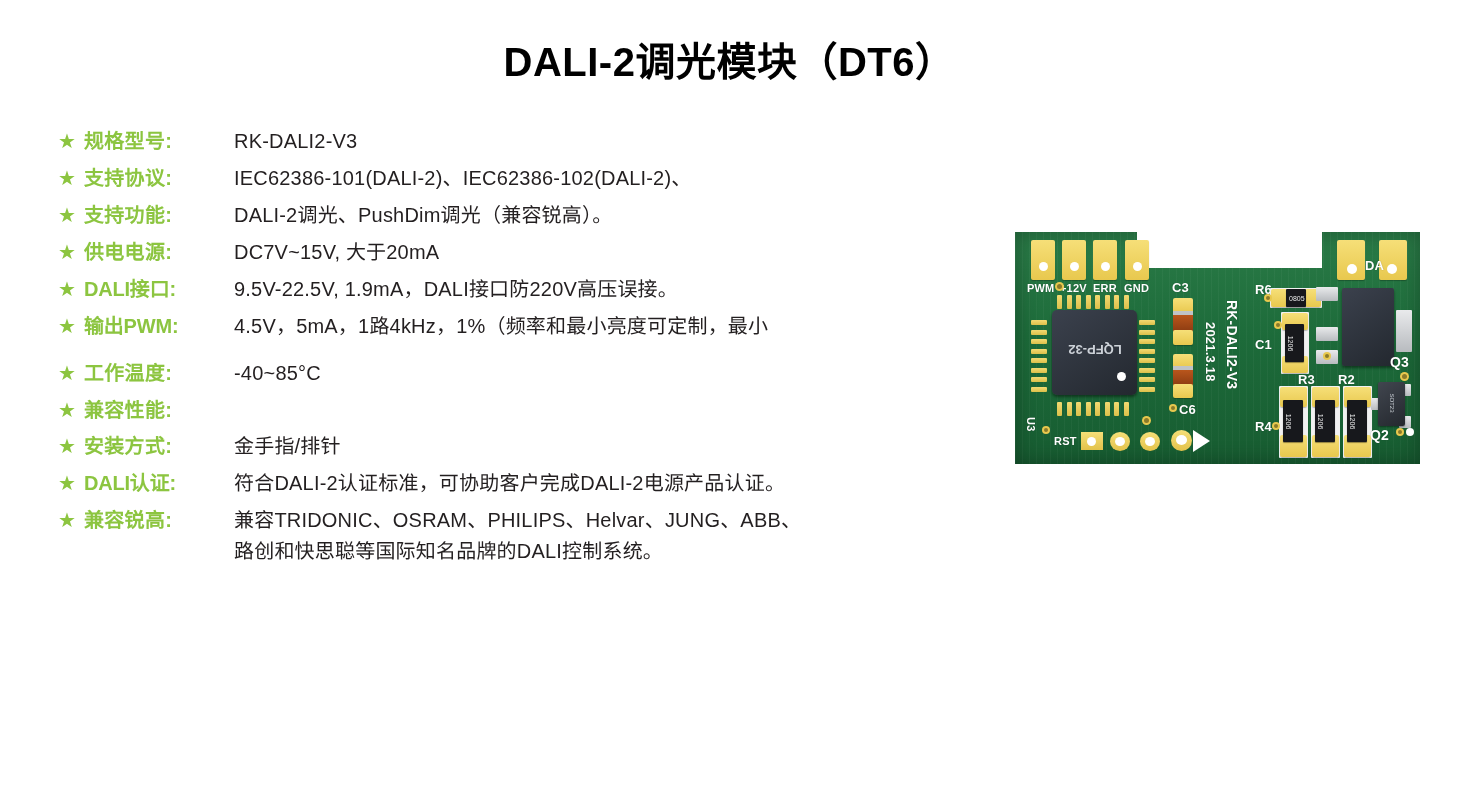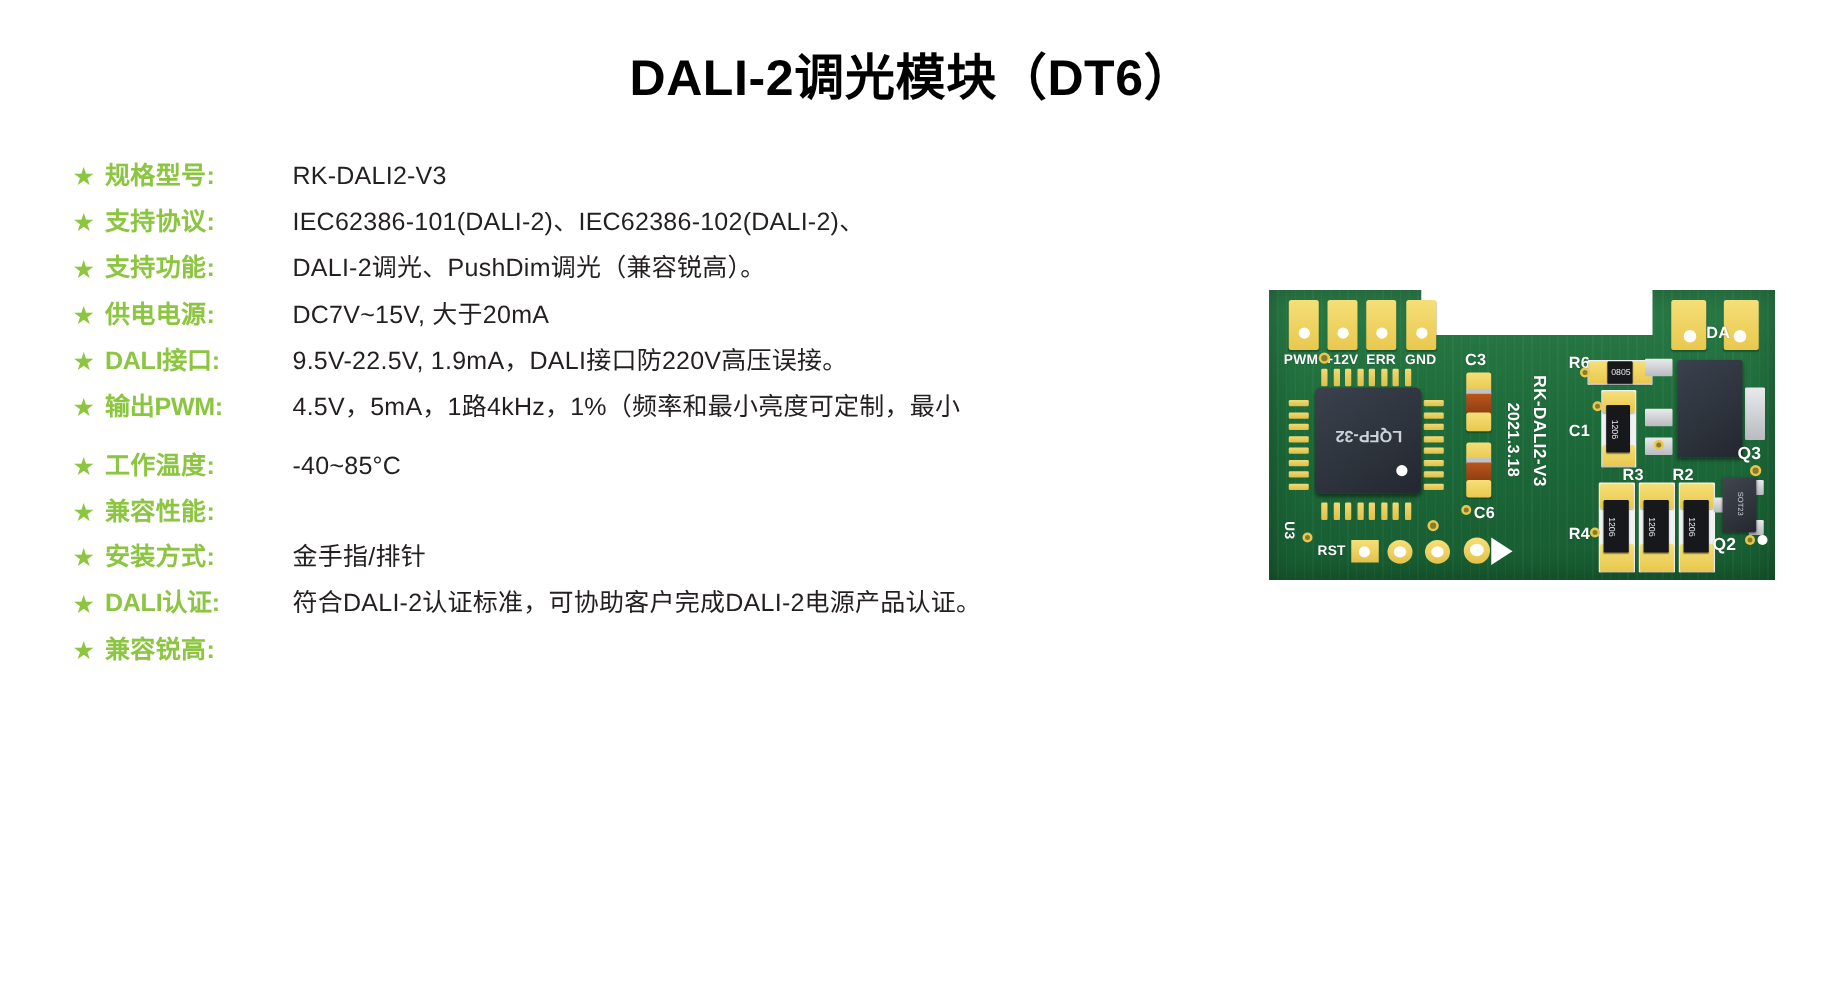--- a/index.html
+++ b/index.html
@@ -206,20 +206,24 @@
       <div class="star">★</div>
       <div class="label wide">DALI认证:</div>
       <div class="value">
         <span class="ln">符合DALI-2认证标准，可协助客户完成DALI-2电源产品认证。</span>
       </div>
     </div>
 
     <div class="row">
       <div class="star">★</div>
       <div class="label">兼容锐高:</div>
+      <div class="value">
+        <span class="ln">兼容TRIDONIC、OSRAM、PHILIPS、Helvar、JUNG、ABB、</span>
+        <span class="ln">路创和快思聪等国际知名品牌的DALI控制系统。</span>
+      </div>
     </div>
 
   </div>
 
   <div class="pcb-wrap">
     <div class="board">
       <div class="board-body"></div>
       <div class="board-tex"></div>
 
       <div class="pad" style="left:16px;top:8px;width:24px;height:40px;">

